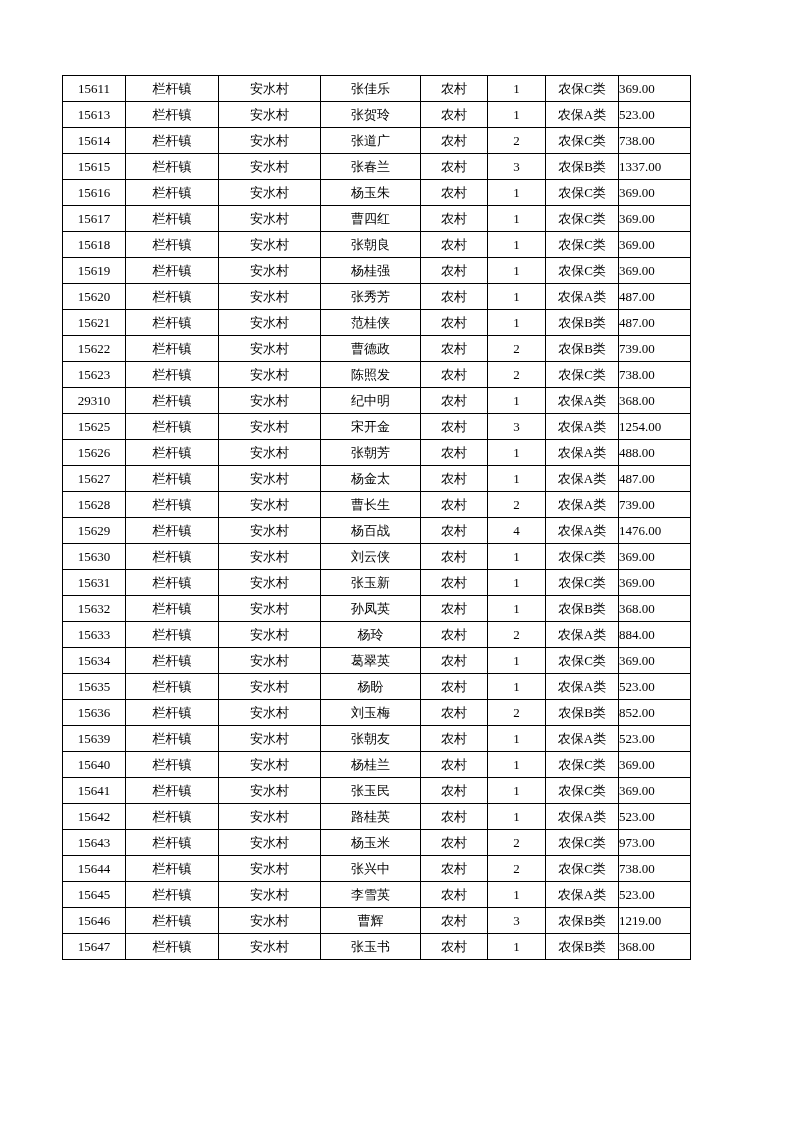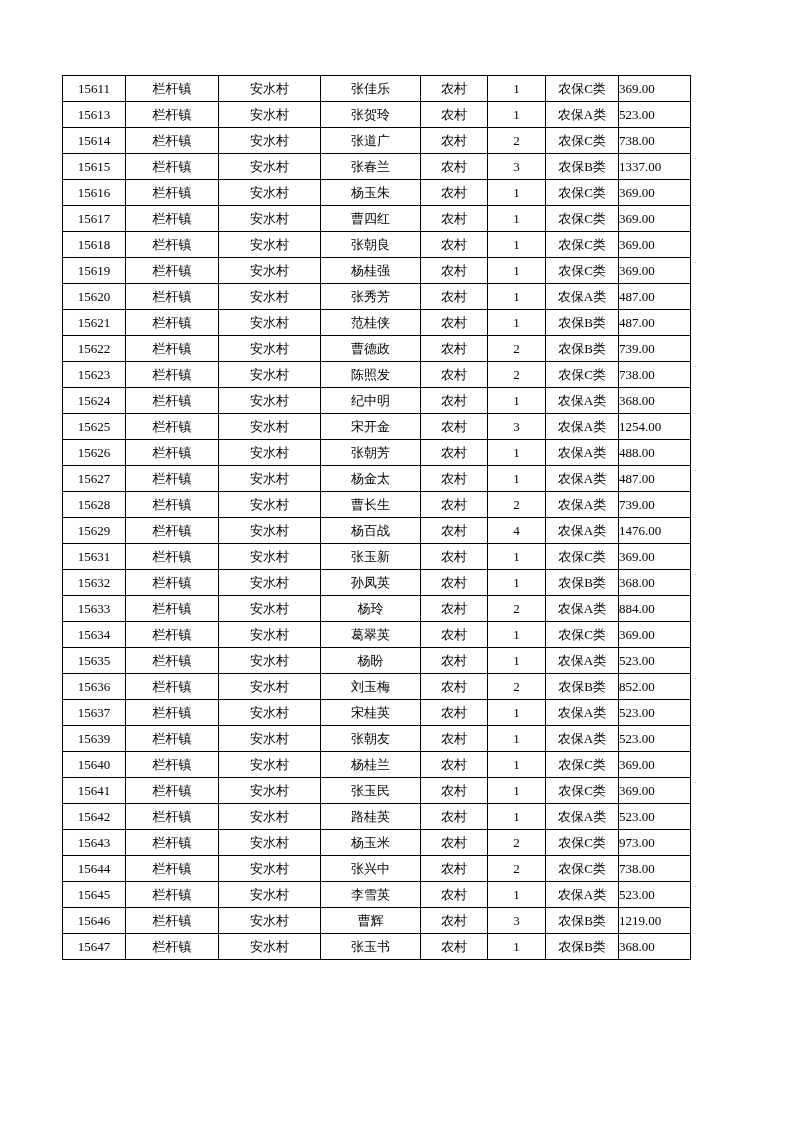--- a/index.html
+++ b/index.html
@@ -182,21 +182,21 @@
           <td>15623</td>
           <td>栏杆镇</td>
           <td>安水村</td>
           <td>陈照发</td>
           <td>农村</td>
           <td>2</td>
           <td>农保C类</td>
           <td class="amount">738.00</td>
         </tr>
         <tr>
-          <td>15624</td>
+          <td>29310</td>
           <td>栏杆镇</td>
           <td>安水村</td>
           <td>纪中明</td>
           <td>农村</td>
           <td>1</td>
           <td>农保A类</td>
           <td class="amount">368.00</td>
         </tr>
         <tr>
           <td>15625</td>
@@ -242,20 +242,30 @@
           <td>15629</td>
           <td>栏杆镇</td>
           <td>安水村</td>
           <td>杨百战</td>
           <td>农村</td>
           <td>4</td>
           <td>农保A类</td>
           <td class="amount">1476.00</td>
         </tr>
         <tr>
+          <td>15630</td>
+          <td>栏杆镇</td>
+          <td>安水村</td>
+          <td>刘云侠</td>
+          <td>农村</td>
+          <td>1</td>
+          <td>农保C类</td>
+          <td class="amount">369.00</td>
+        </tr>
+        <tr>
           <td>15631</td>
           <td>栏杆镇</td>
           <td>安水村</td>
           <td>张玉新</td>
           <td>农村</td>
           <td>1</td>
           <td>农保C类</td>
           <td class="amount">369.00</td>
         </tr>
         <tr>
@@ -300,30 +310,20 @@
         </tr>
         <tr>
           <td>15636</td>
           <td>栏杆镇</td>
           <td>安水村</td>
           <td>刘玉梅</td>
           <td>农村</td>
           <td>2</td>
           <td>农保B类</td>
           <td class="amount">852.00</td>
-        </tr>
-        <tr>
-          <td>15637</td>
-          <td>栏杆镇</td>
-          <td>安水村</td>
-          <td>宋桂英</td>
-          <td>农村</td>
-          <td>1</td>
-          <td>农保A类</td>
-          <td class="amount">523.00</td>
         </tr>
         <tr>
           <td>15639</td>
           <td>栏杆镇</td>
           <td>安水村</td>
           <td>张朝友</td>
           <td>农村</td>
           <td>1</td>
           <td>农保A类</td>
           <td class="amount">523.00</td>

